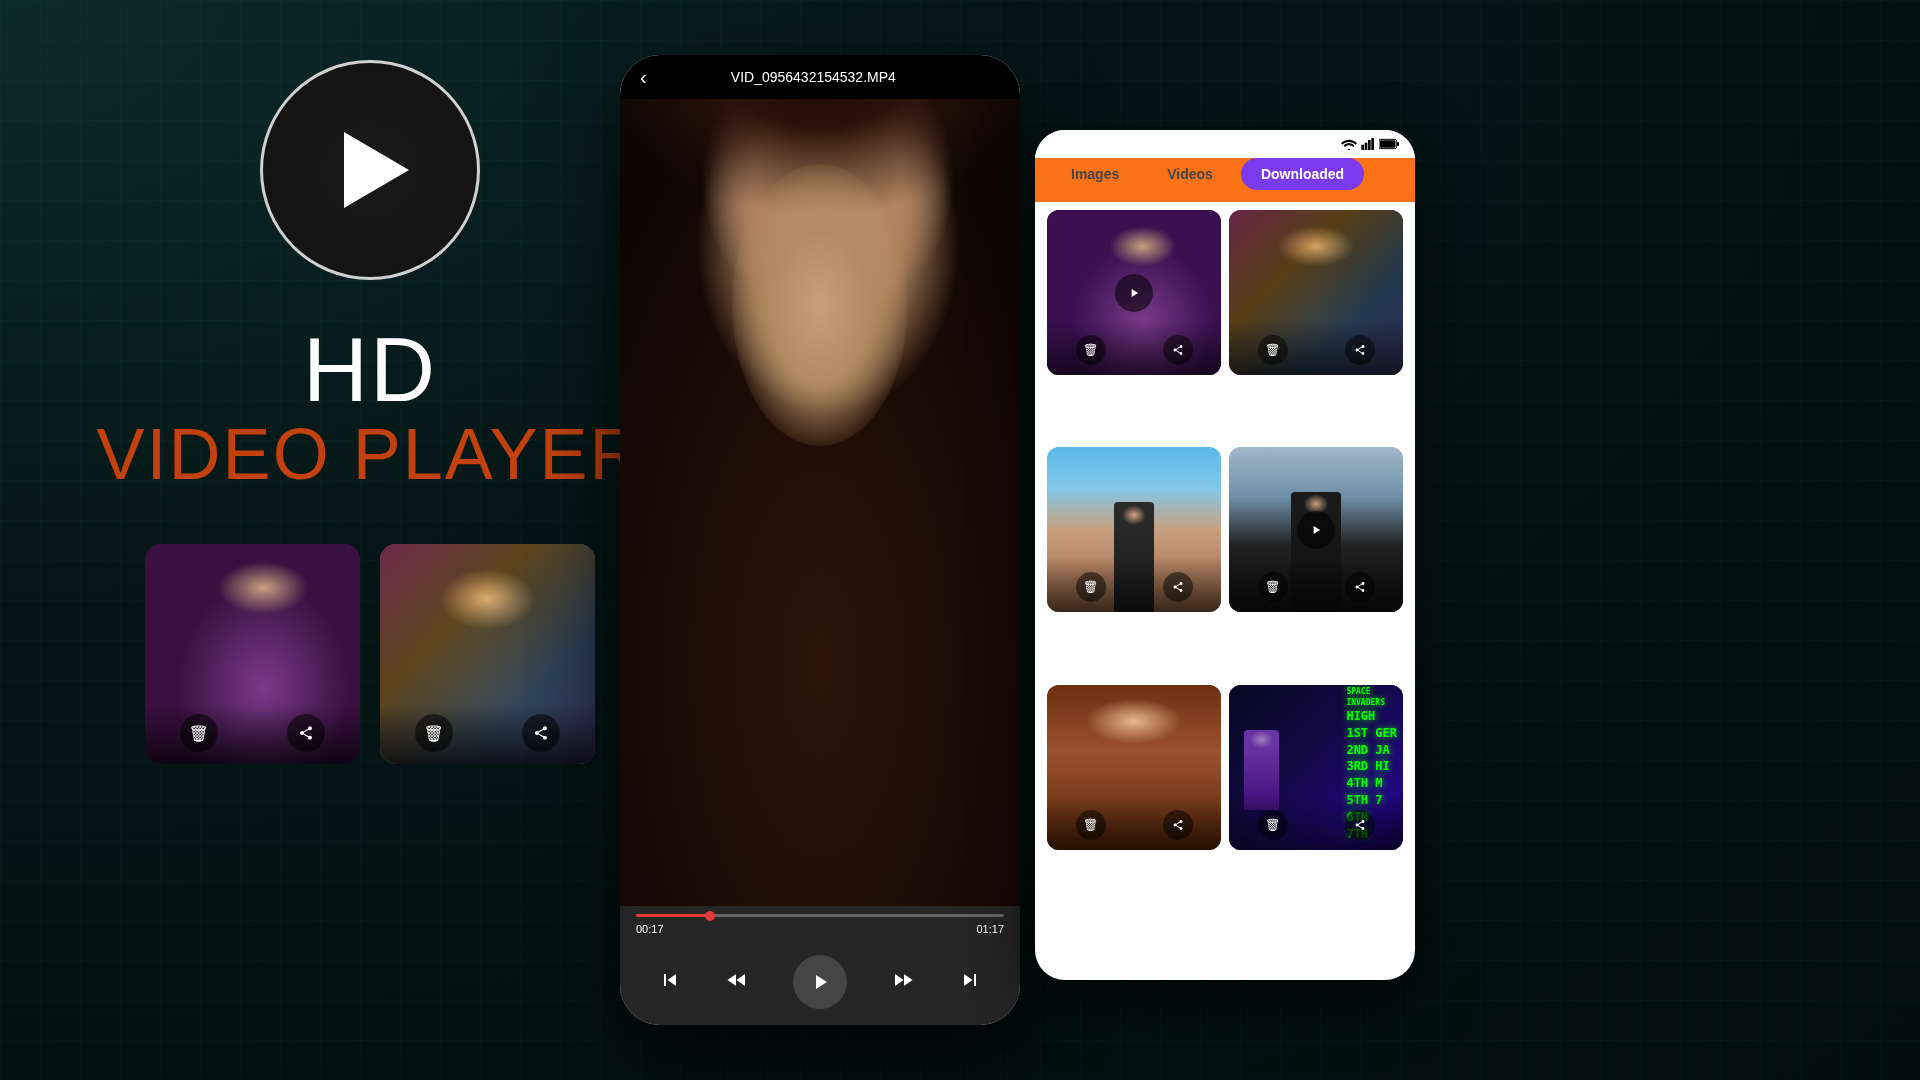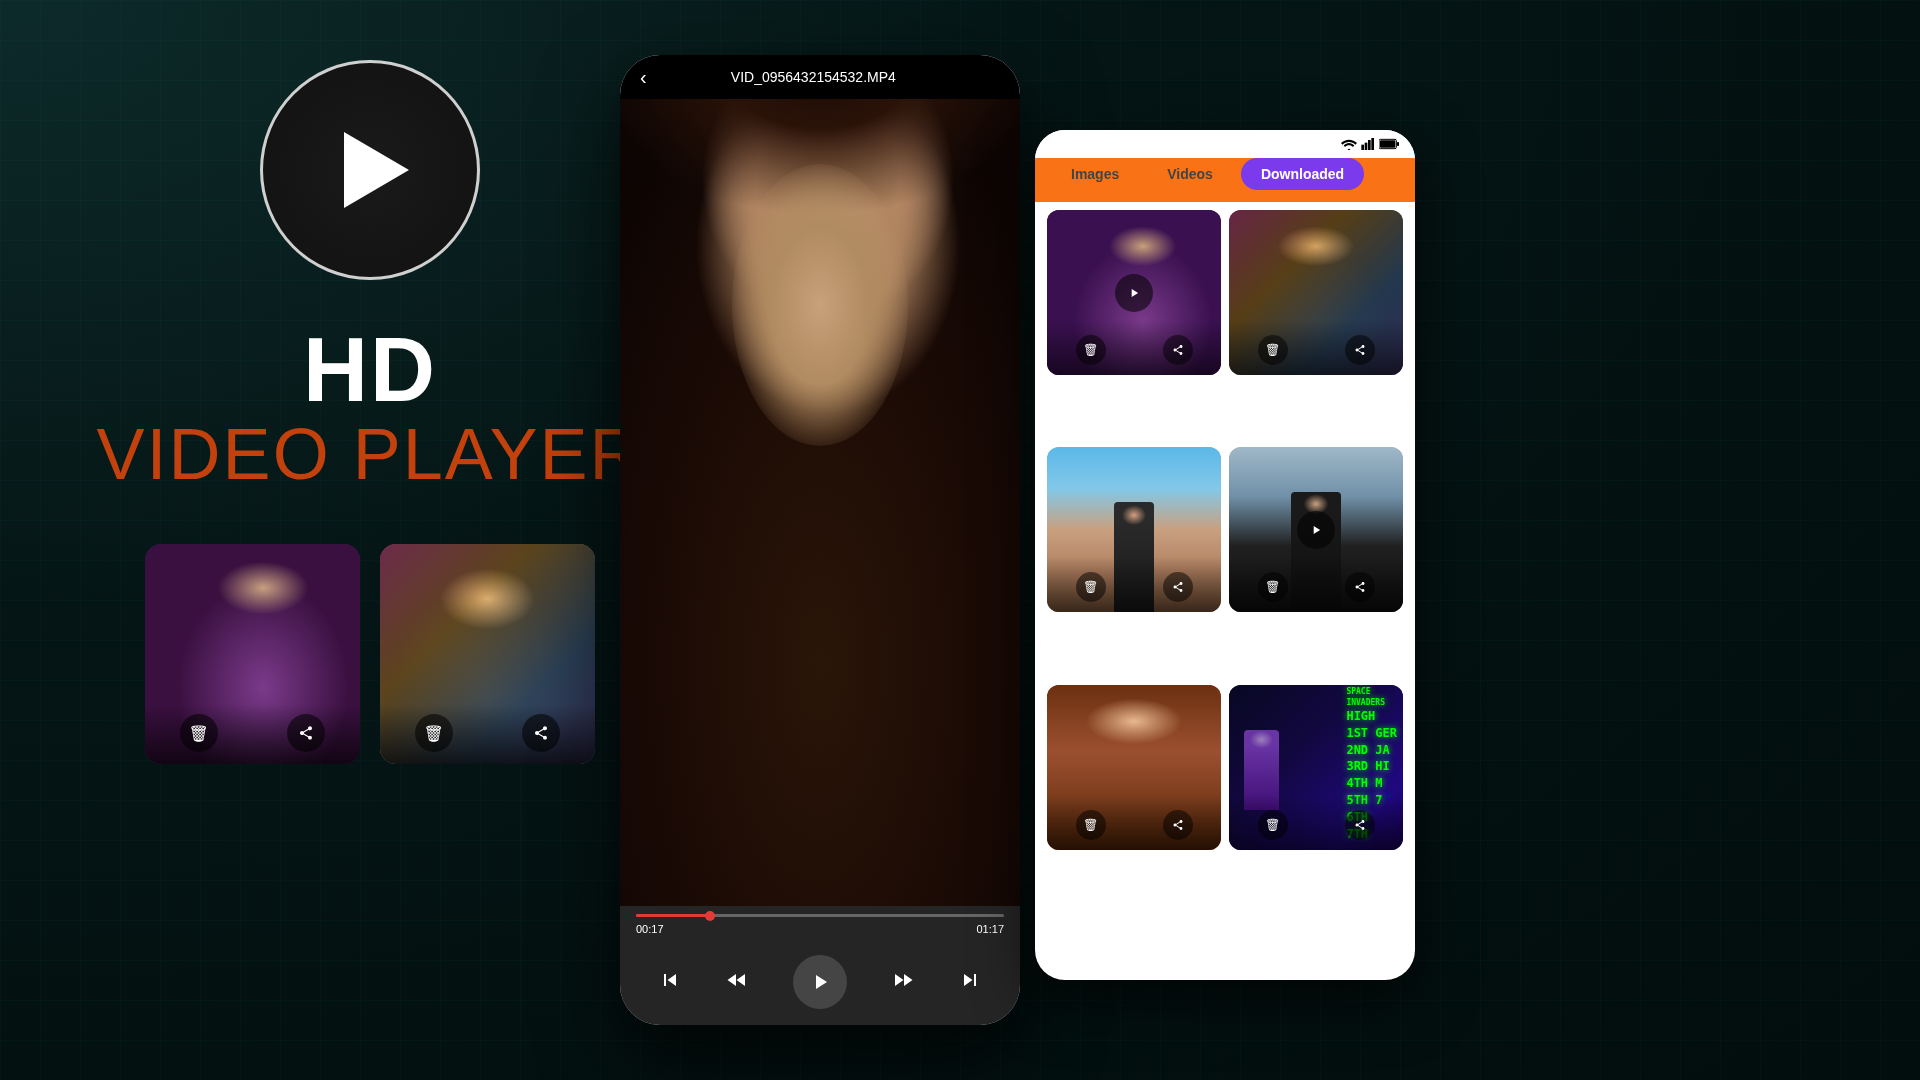--- a/index.html
+++ b/index.html
@@ -51,21 +51,21 @@
       width: 0;
       height: 0;
       border-top: 38px solid transparent;
       border-bottom: 38px solid transparent;
       border-left: 65px solid white;
       margin-left: 12px;
     }
 
     .title-hd {
       font-size: 90px;
-      font-weight: 700;
+      font-weight: 400;
       color: white;
       letter-spacing: 2px;
       line-height: 1;
     }
 
     .title-video-player {
       font-size: 72px;
       font-weight: 400;
       color: #c2410c;
       letter-spacing: 2px;

